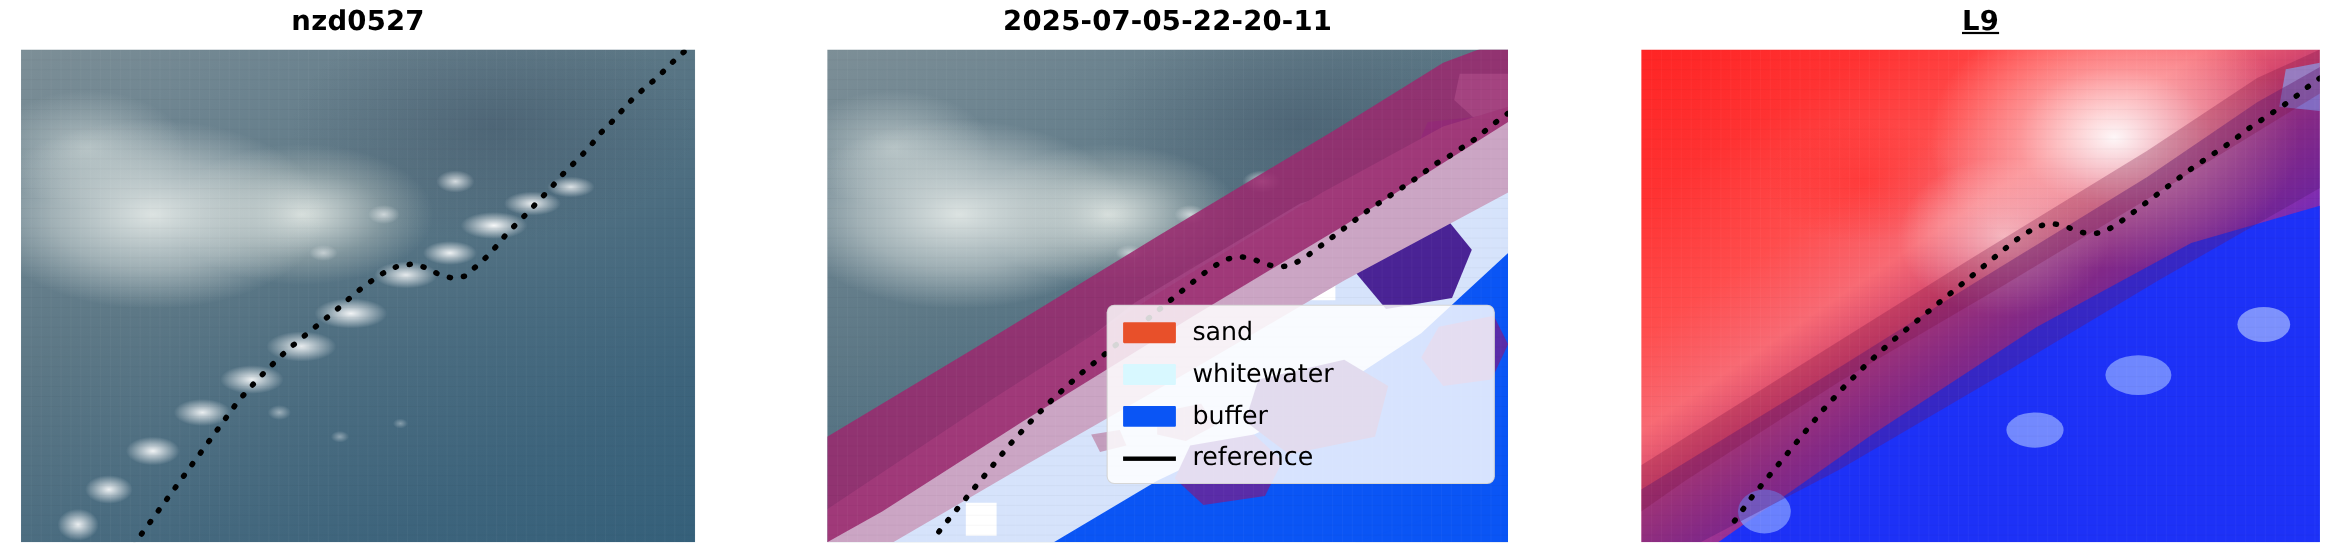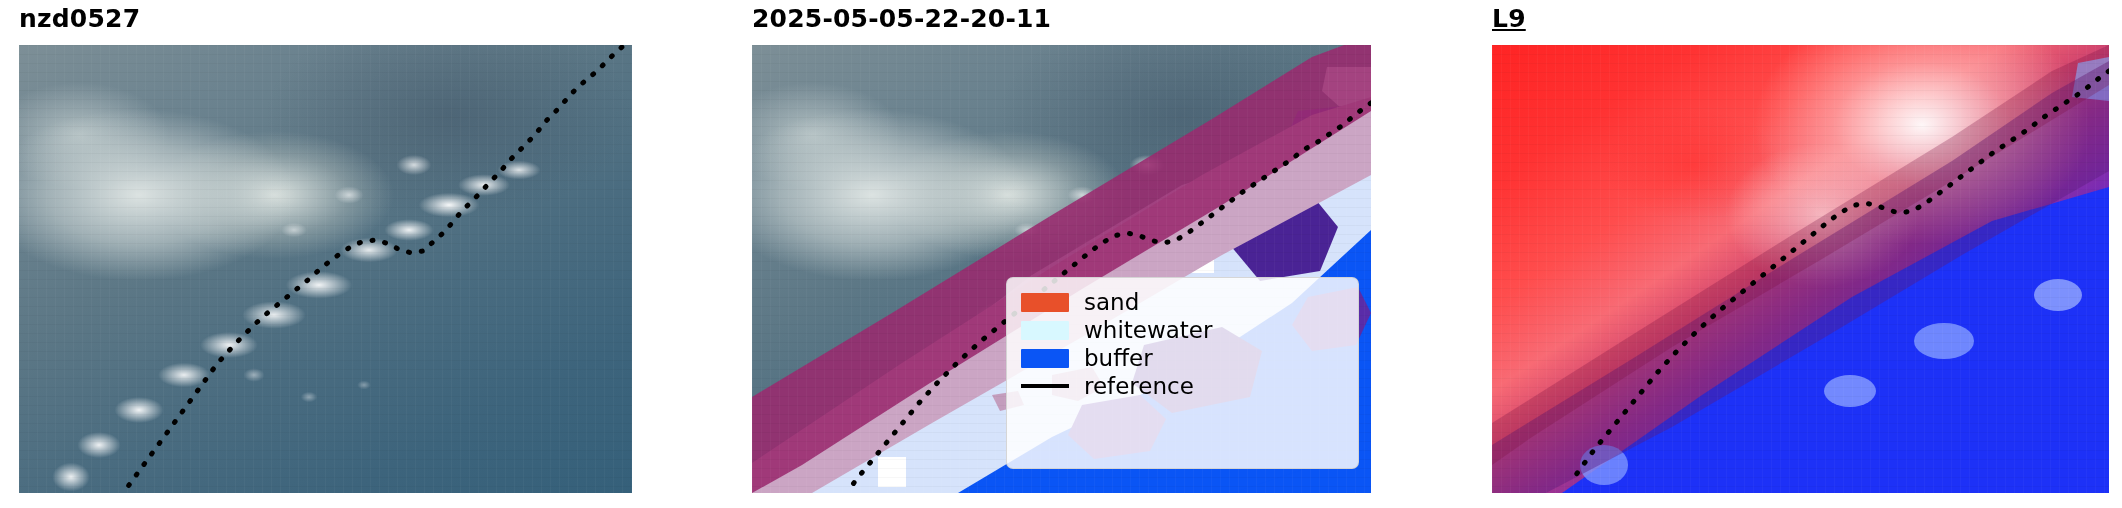--- a/index.html
+++ b/index.html
@@ -1,20 +1,20 @@
 <!DOCTYPE html>
 <html><head>
 <meta charset="utf-8">
 <style>
   html,body{margin:0;padding:0;background:#ffffff;}
   body{width:2122px;height:508px;font-family:"DejaVu Sans","Liberation Sans",sans-serif;overflow:hidden;}
   .figure{position:relative;width:2122px;height:508px;background:#ffffff;}
 
   .panel{position:absolute;top:45px;height:448px;overflow:hidden;}
-  .panel-title{position:absolute;top:4px;height:30px;line-height:30px;text-align:left;
+  .panel-title{position:absolute;top:4px;height:30px;line-height:30px;text-align:center;
     font-weight:bold;font-size:25px;color:#000000;letter-spacing:.2px;}
 
   #panel-1{left:19px;width:613px;}
   #title-1{left:19px;width:613px;}
   #panel-2{left:752px;width:619px;}
   #title-2{left:752px;width:619px;}
   #panel-3{left:1492px;width:617px;}
   #title-3{left:1492px;width:617px;text-decoration:underline;}
 
   .layer{position:absolute;inset:0;}
@@ -70,27 +70,27 @@
       radial-gradient(ellipse 120px 90px at 330px 170px, rgba(255,225,225,.7) 0%, rgba(255,60,60,0) 80%),
       radial-gradient(ellipse 110px 70px at 200px 120px, rgba(255,40,40,.45) 0%, rgba(255,40,40,0) 80%),
       linear-gradient(146deg,
         #ff2424 0%, #ff3232 16%, #ff4d4d 30%, #f86a74 40%,
         #d6486e 47%, #a2348c 55%, #7a2bb4 64%, #5a28d2 72%,
         #3a2ae8 80%, #1f36f6 88%, #123ffd 100%);
   }
 
   
   .legend{
-    position:absolute;left:1006px;top:277px;width:353px;height:192px;
+    position:absolute;left:1006px;top:277px;width:353px;height:163px;
     background:rgba(255,255,255,.84);
     border:1px solid rgba(210,210,210,.9);
     border-radius:7px;
     box-sizing:border-box;
     padding:10px 14px 8px 14px;
-    display:flex;flex-direction:column;
+    display:flex;flex-direction:column;justify-content:space-between;
   }
   .legend-row{display:flex;align-items:center;height:28px;}
   .legend-swatch{width:48px;height:19px;margin-right:15px;flex:0 0 auto;border-radius:1px;}
   .legend-line{width:48px;height:0;border-top:4px solid #000;margin-right:15px;flex:0 0 auto;}
   .legend-label{font-size:23px;color:#000000;line-height:1;white-space:nowrap;
     font-family:"DejaVu Sans","Liberation Sans",sans-serif;}
 </style>
 </head>
 <body>
 
@@ -104,21 +104,21 @@
     <svg class="shoreline-svg" viewBox="0 0 613 448" preserveAspectRatio="none">
       <path class="shoreline-path" d="M613 -6 L598 6 L588 16 L578 26 L566 36 L556 45 L546 56 L537 66 L527 76 L519 86 L510 96
         L500 106 L490 116 L481 127 L471 137 L462 147 L452 157 L442 167 L433 178 L424 188
         L414 197 L404 206 L393 208 L381 205 L370 199 L358 195 L345 196 L333 201 L322 208
         L311 216 L300 225 L290 234 L279 243 L268 252 L257 261 L246 270 L236 279 L226 289
         L216 299 L207 309 L198 319 L190 330 L182 341 L174 352 L166 363 L158 374 L150 385
         L142 396 L134 407 L126 418 L118 429 L110 440 L103 451"></path>
     </svg>
   </div>
 
-  <div class="panel-title" id="title-2">2025-05-05-22-20-11</div>
+  <div class="panel-title" id="title-2">2025-07-05-22-20-11</div>
   <div class="panel" id="panel-2">
     <div class="layer rgb-base"></div>
     <div class="surf"></div>
 
     <svg class="layer" viewBox="0 0 619 448" preserveAspectRatio="none">
 
       <polygon fill="#d6e3fb" points="619,120 619,448 36,448 150,330 280,230 430,140 540,108"></polygon>
 
       <polygon fill="#0a55f5" points="619,185 619,448 206,448 300,392 430,330 540,258"></polygon>
       <polygon fill="#0a55f5" points="619,448 619,402 480,448"></polygon>

